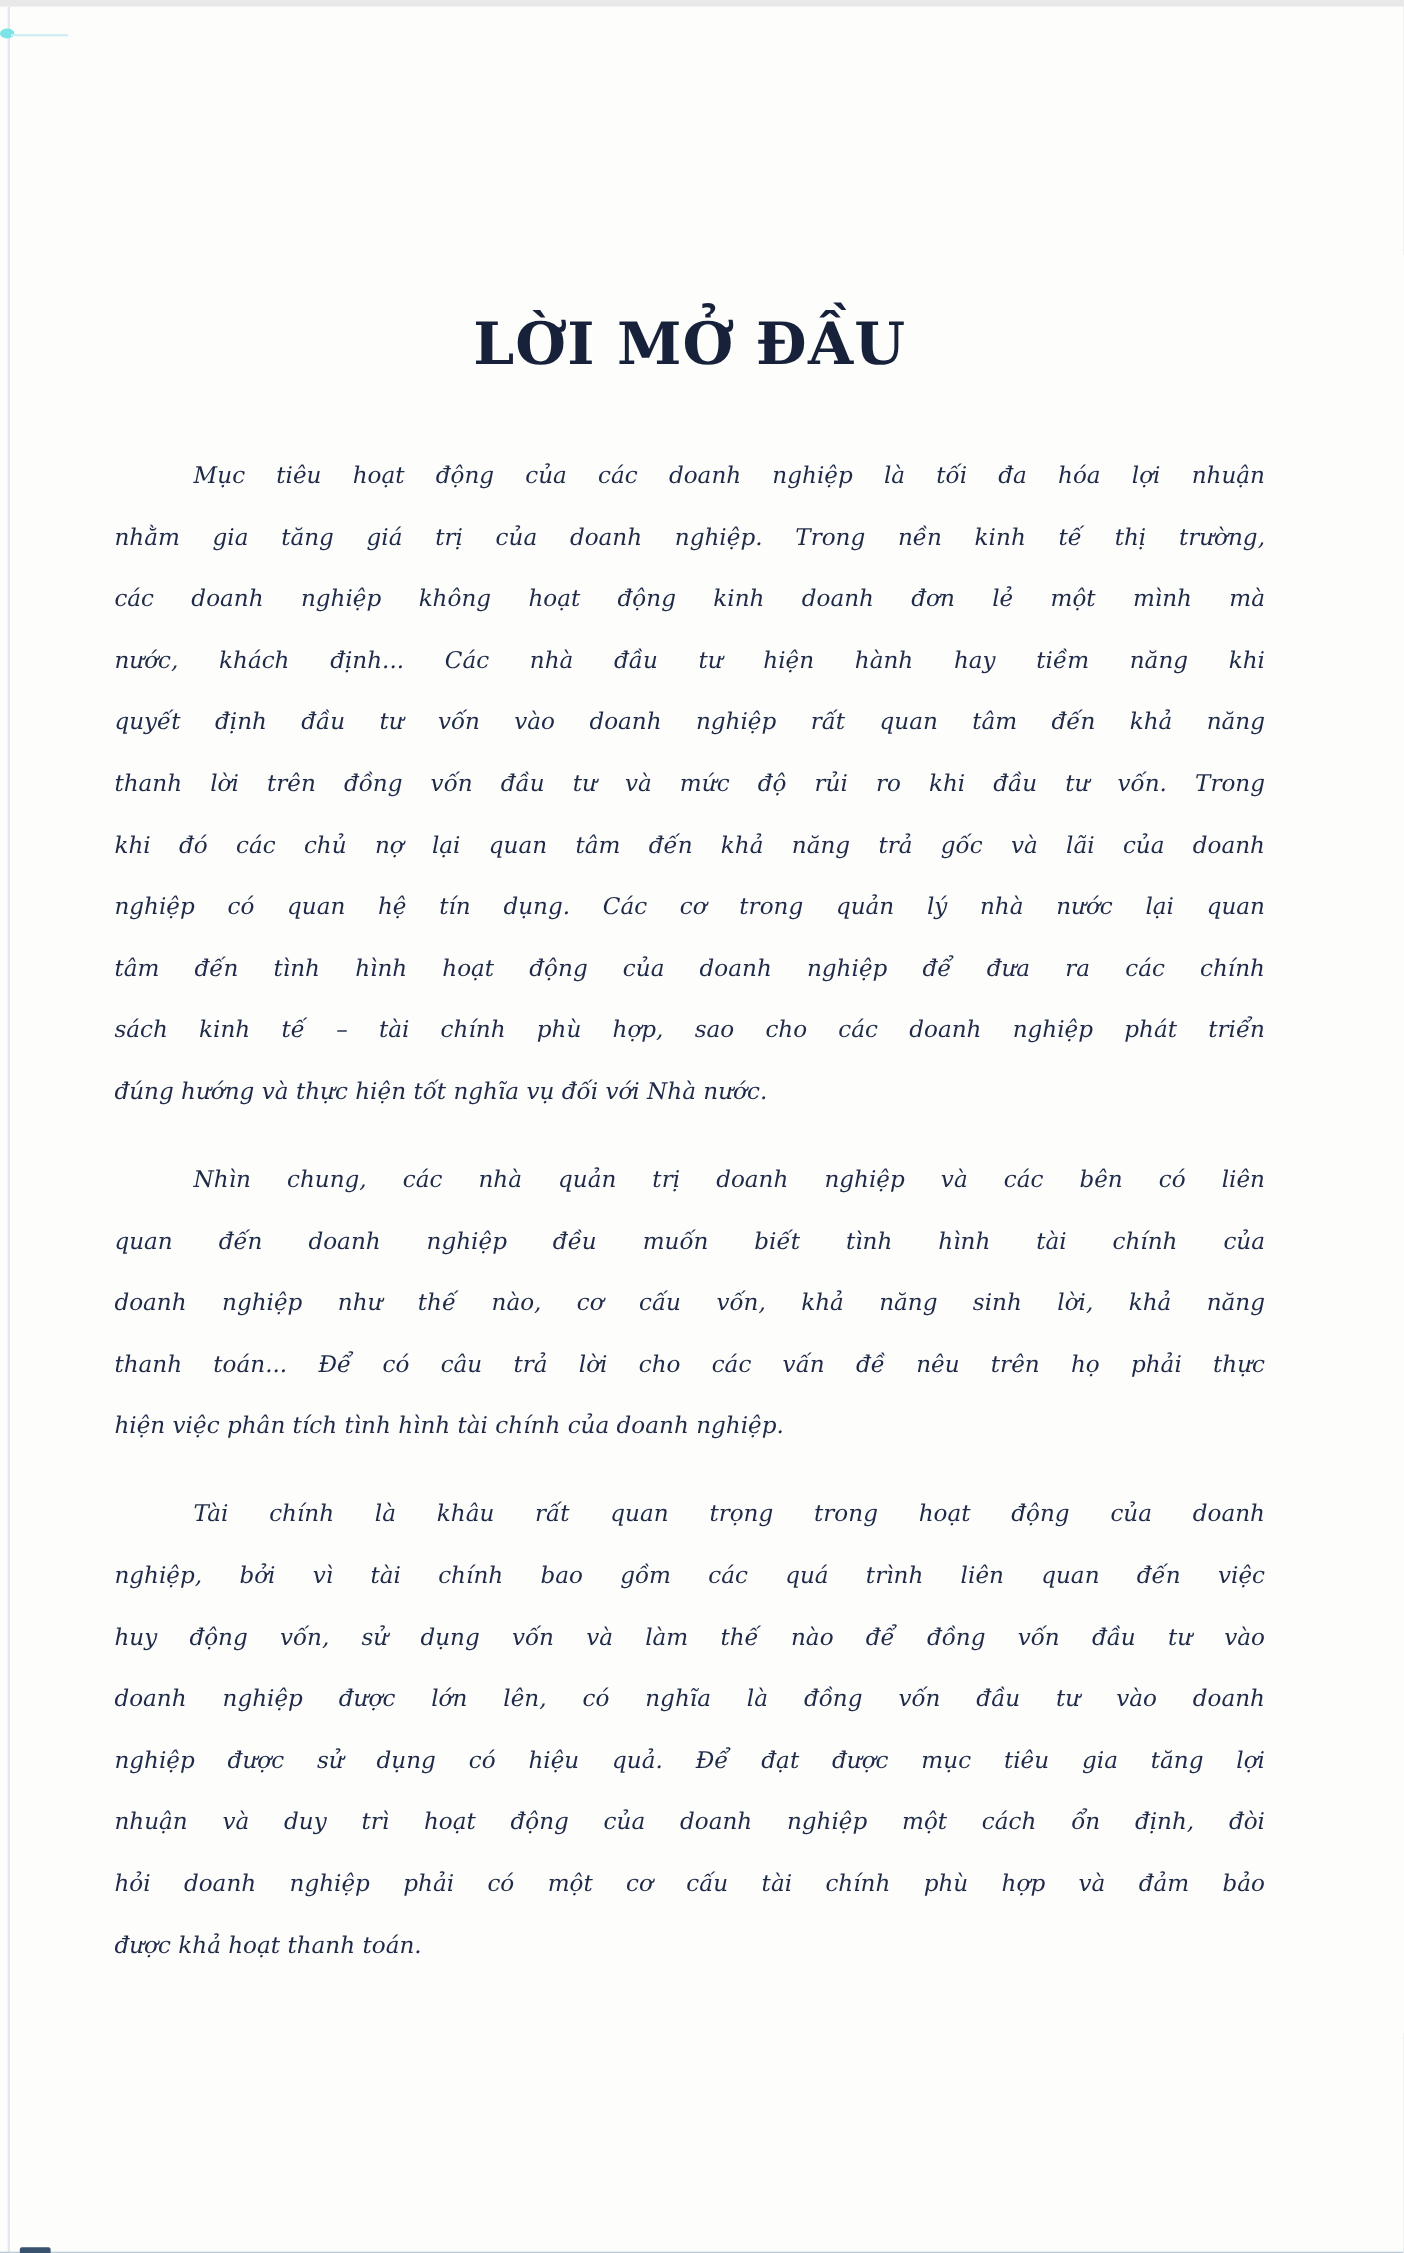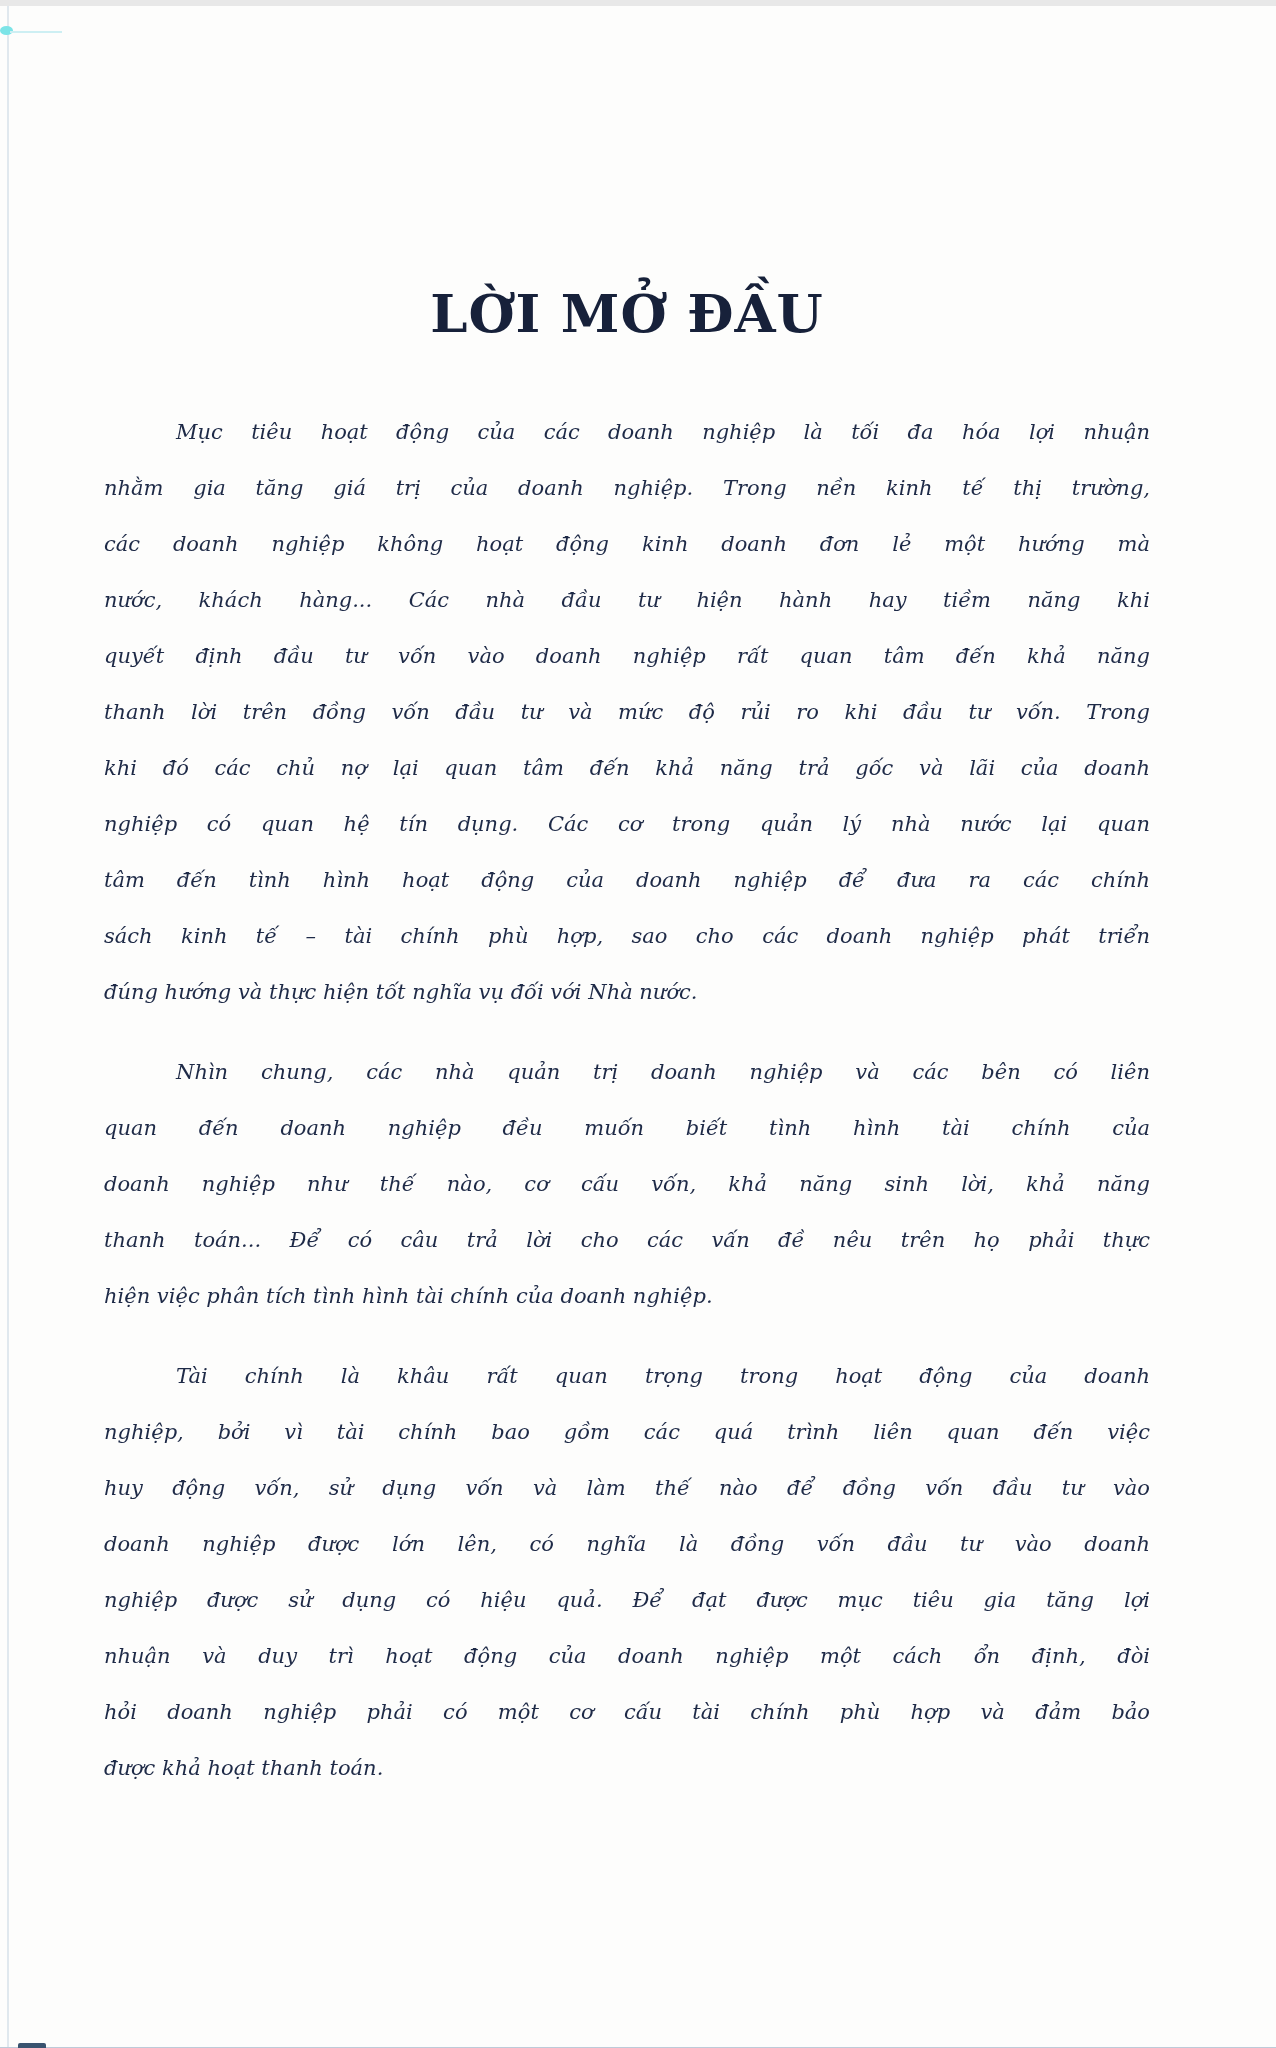--- a/index.html
+++ b/index.html
@@ -74,22 +74,22 @@
   <div class="bottom-strip"></div>
   <div class="bottom-mark"></div>
 
   <div class="content">
 
     <h1 class="title">LỜI MỞ ĐẦU</h1>
 
     <div class="para">
       <div class="line first">Mục tiêu hoạt động của các doanh nghiệp là tối đa hóa lợi nhuận</div>
       <div class="line">nhằm gia tăng giá trị của doanh nghiệp. Trong nền kinh tế thị trường,</div>
-      <div class="line">các doanh nghiệp không hoạt động kinh doanh đơn lẻ một hướng mà</div>
-      <div class="line">nước, khách hàng... Các nhà đầu tư hiện hành hay tiềm năng khi</div>
+      <div class="line">các doanh nghiệp không hoạt động kinh doanh đơn lẻ một mình mà</div>
+      <div class="line">nước, khách định... Các nhà đầu tư hiện hành hay tiềm năng khi</div>
       <div class="line">quyết định đầu tư vốn vào doanh nghiệp rất quan tâm đến khả năng</div>
       <div class="line">thanh lời trên đồng vốn đầu tư và mức độ rủi ro khi đầu tư vốn. Trong</div>
       <div class="line">khi đó các chủ nợ lại quan tâm đến khả năng trả gốc và lãi của doanh</div>
       <div class="line">nghiệp có quan hệ tín dụng. Các cơ trong quản lý nhà nước lại quan</div>
       <div class="line">tâm đến tình hình hoạt động của doanh nghiệp để đưa ra các chính</div>
       <div class="line">sách kinh tế – tài chính phù hợp, sao cho các doanh nghiệp phát triển</div>
       <div class="line last">đúng hướng và thực hiện tốt nghĩa vụ đối với Nhà nước.</div>
     </div>
 
     <div class="para">

